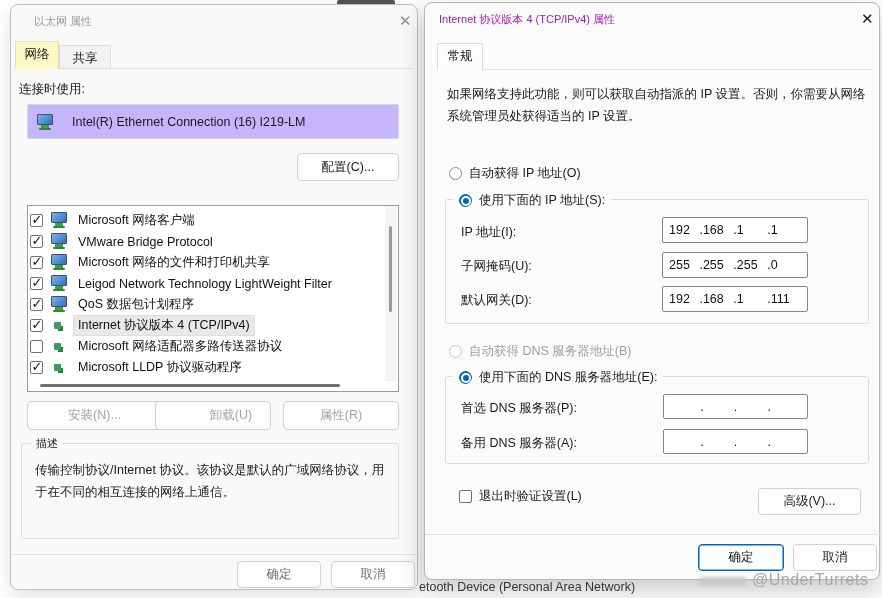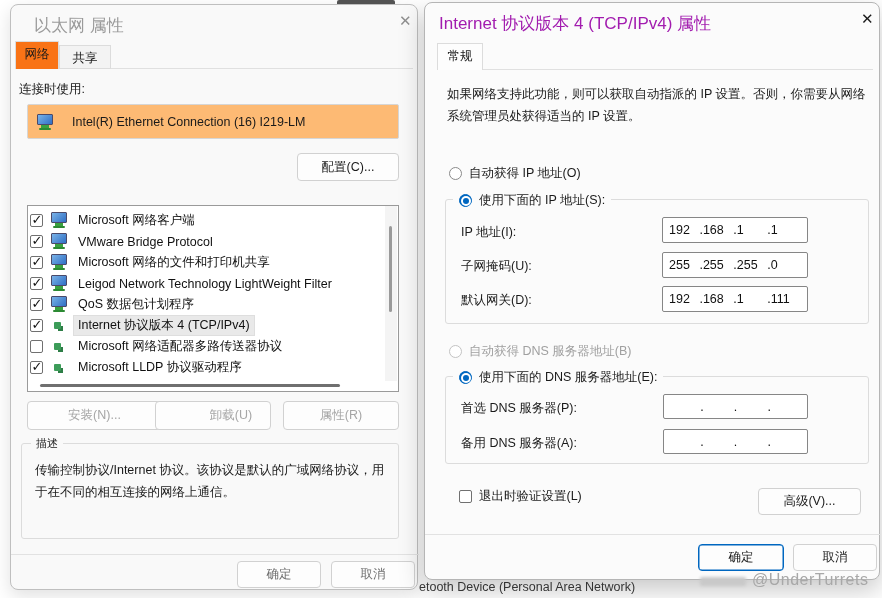--- a/index.html
+++ b/index.html
@@ -1,34 +1,34 @@
 <!DOCTYPE html>
 <html><head>
 <meta charset="utf-8">
 <style>
   * { margin:0; padding:0; box-sizing:border-box; }
   html,body { width:882px; height:598px; overflow:hidden; background:#ffffff;
     font-family:"Liberation Sans","DejaVu Sans",sans-serif; }
   .abs { position:absolute; }
   .dialog { position:absolute; background:#f9f9f9; border:1px solid #bfbfbf;
     border-radius:8px; }
-  .dlg-title { font-size:17px; color:#9a9a9a; }
+  .dlg-title { font-size:11px; color:#9a9a9a; }
   .close-x { font-size:15px; color:#8f8f8f; cursor:default; }
   .tab { position:absolute; font-size:12.5px; color:#1a1a1a; text-align:center;
     border:1px solid #dcdcdc; background:#f3f3f3; line-height:24px; }
-  .tab.sel { background:#f97316; border-bottom:none; z-index:2; }
+  .tab.sel { background:#fef9c3; border-bottom:none; z-index:2; }
   .tabline { position:absolute; height:1px; background:#e0e0e0; }
   .lbl { font-size:12.5px; color:#1a1a1a; white-space:nowrap; }
   .btn { position:absolute; background:#fdfdfd; border:1px solid #d1d1d1;
     border-radius:4px; font-size:12.5px; color:#1a1a1a; text-align:center;
     cursor:default; display:flex; align-items:center; justify-content:center; }
   .btn.disabled { color:#a6a6a6; }
   .btn.dim { color:#6e6e6e; }
   .btn.default { border:1px solid #0067c0; box-shadow:0 0 0 0.5px #0067c0 inset; }
-  .panel { position:absolute; background:#fdba74; border:1px solid #d6d6d6; border-radius:2px; }
+  .panel { position:absolute; background:#c4b5fd; border:1px solid #d6d6d6; border-radius:2px; }
   .listbox { position:absolute; background:#ffffff; border:1px solid #9a9a9a; }
   .lrow { position:absolute; left:2px; height:21px; display:flex; align-items:center; }
   .cbx { width:13px; height:13px; background:#fff; border:1px solid #707070;
     border-radius:2px; position:relative; flex:0 0 13px; }
   .cbx.checked::after { content:"✓"; position:absolute; left:0.5px; top:-3px;
     font-size:13px; font-weight:bold; color:#111; }
   .mon-ic { width:19px; height:17px; position:relative; margin-left:7px; flex:0 0 19px; }
   .mon-ic .scr { position:absolute; left:1px; top:0; width:16px; height:11px;
     background:linear-gradient(135deg,#7ab3e8,#2f6fc4); border:1px solid #4a4a6a; border-radius:1px; }
   .mon-ic .base { position:absolute; left:5px; top:11px; width:8px; height:3px; background:#3aa13f; }

